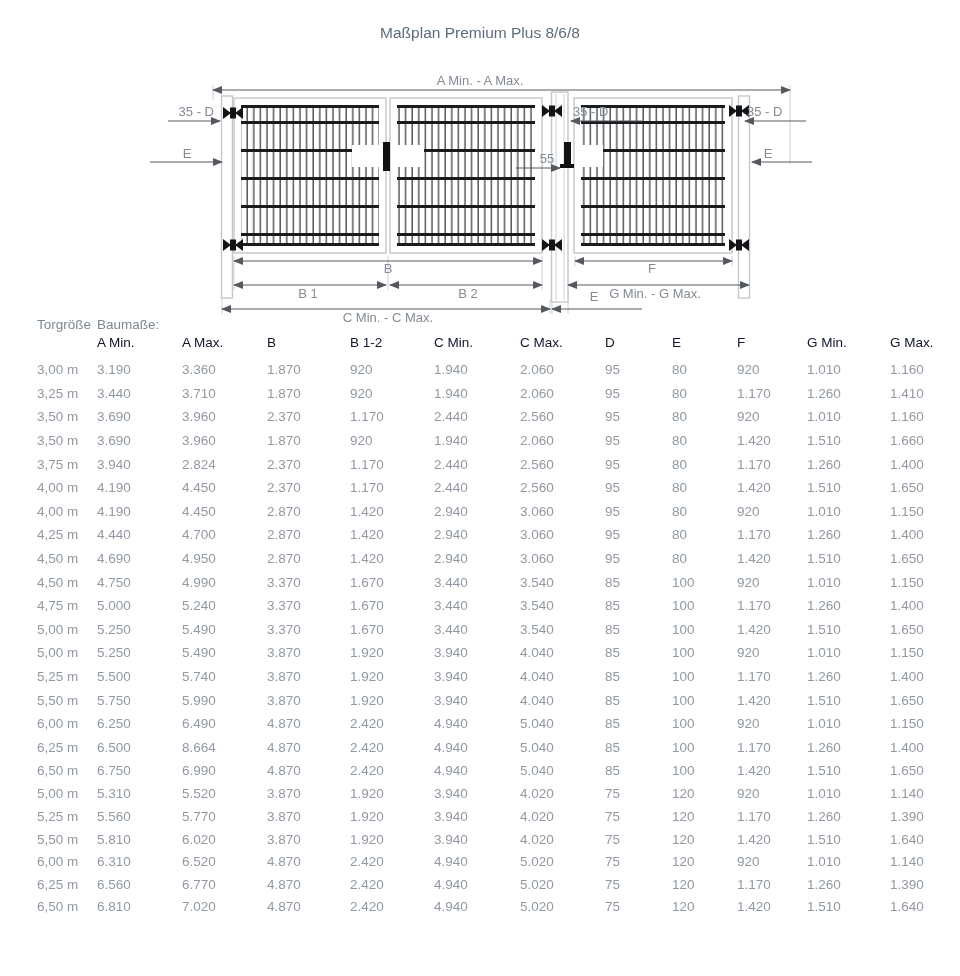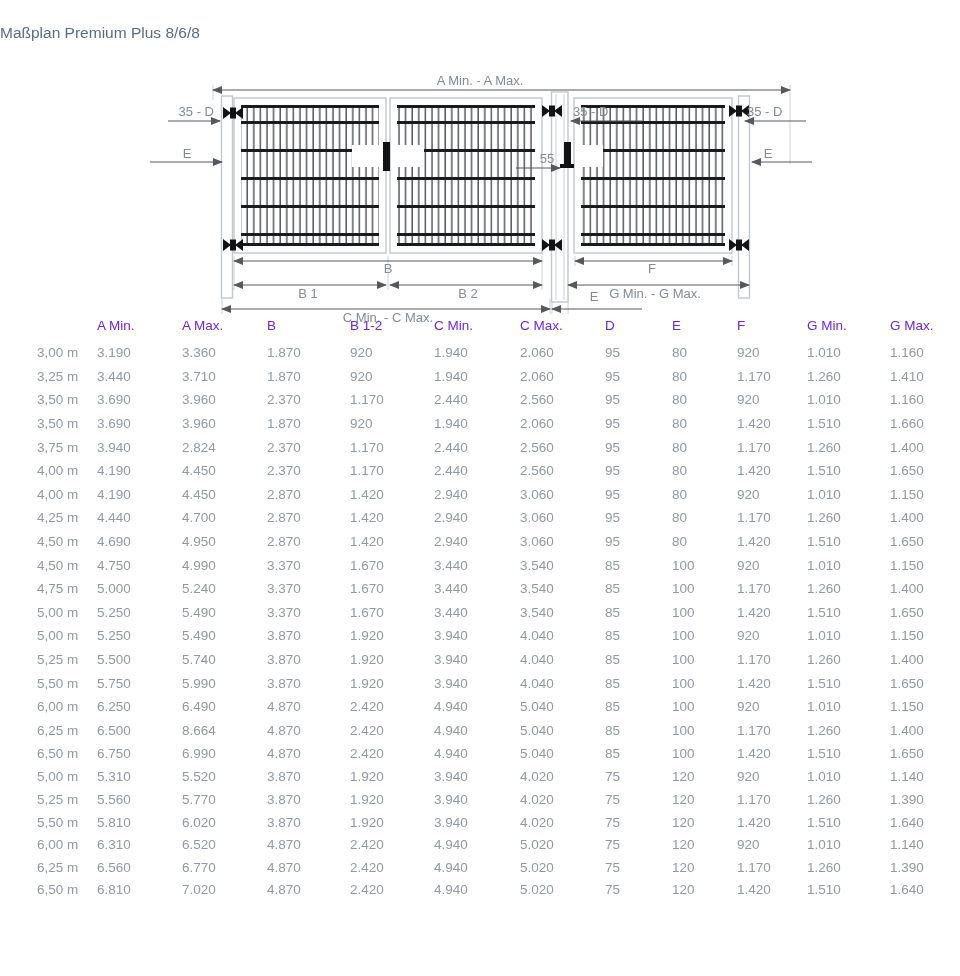--- a/index.html
+++ b/index.html
@@ -1,31 +1,31 @@
 <!DOCTYPE html>
 <html><head>
 <meta charset="utf-8">
 <style>
   html,body{margin:0;padding:0;background:#ffffff;}
   body{position:relative;width:960px;height:976px;overflow:hidden;
        font-family:"Liberation Sans","DejaVu Sans",sans-serif;}
-  .title{position:absolute;top:22px;left:0;width:960px;
+  .title{position:absolute;top:22px;left:0;width:960px;text-align:center;
          color:#5d6c7c;font-size:15.5px;line-height:21px;}
   #drawing{position:absolute;top:68px;left:0;}
   .dim{stroke:#55595e;stroke-width:1;fill:none;}
   .wit{stroke:#cdd1d5;stroke-width:1;fill:none;}
   .frame{fill:#ffffff;stroke:#c3c8cc;stroke-width:1.4;}
   .lbl{fill:#848b94;font-size:13px;font-family:"Liberation Sans",sans-serif;}
   .hinge{fill:#121314;}
   .tblwrap{position:absolute;top:316px;left:33px;}
   table{border-collapse:collapse;table-layout:fixed;}
   td,th{padding:0 0 0 4px;margin:0;font-weight:normal;text-align:left;
         vertical-align:middle;white-space:nowrap;overflow:visible;}
   tr.h1 td{height:17px;color:#7e8791;font-size:13.5px;}
-  tr.h2 td{height:18px;color:#6d28d9;font-size:13.5px;}
+  tr.h2 td{height:18px;color:#0f172a;font-size:13.5px;}
   tr.spacer td{height:7px;}
   tr.row td{height:23.6px;color:#9299a2;font-size:13.5px;}
   tr.row2 td{height:22.6px;color:#9299a2;font-size:13.5px;}
   tr.section td{height:40px;color:#7e8791;font-size:13.5px;}
 </style>
 </head>
 <body>
 
 <div class="title">
   <div>Maßplan Premium Plus 8/6/8</div>
@@ -168,20 +168,24 @@
         <col style="width:84px">
         <col style="width:86px">
       <col style="width:85px">
         <col style="width:67px">
         <col style="width:65px">
       <col style="width:70px">
         <col style="width:83px">
         <col style="width:62px">
     </colgroup>
     <tbody id="tbody-main">
+      <tr class="h1">
+        <td>Torgröße</td>
+        <td colspan="11">Baumaße:</td>
+      </tr>
       <tr class="h2" id="colheads">
         <td></td>
       <td>A Min.</td>
           <td>A Max.</td>
           <td>B</td>
           <td>B 1-2</td>
           <td>C Min.</td>
           <td>C Max.</td>
           <td>D</td>
           <td>E</td>

